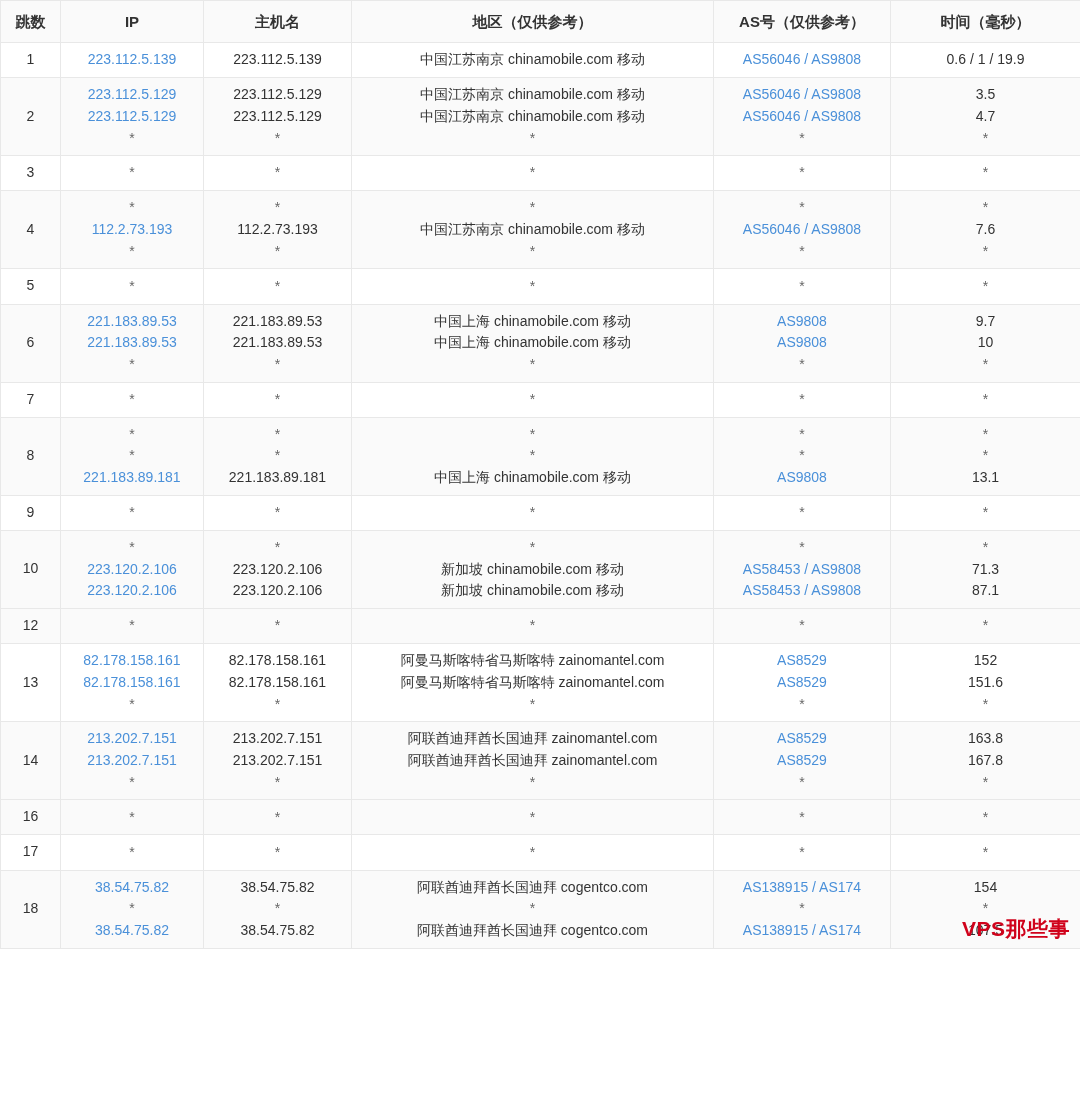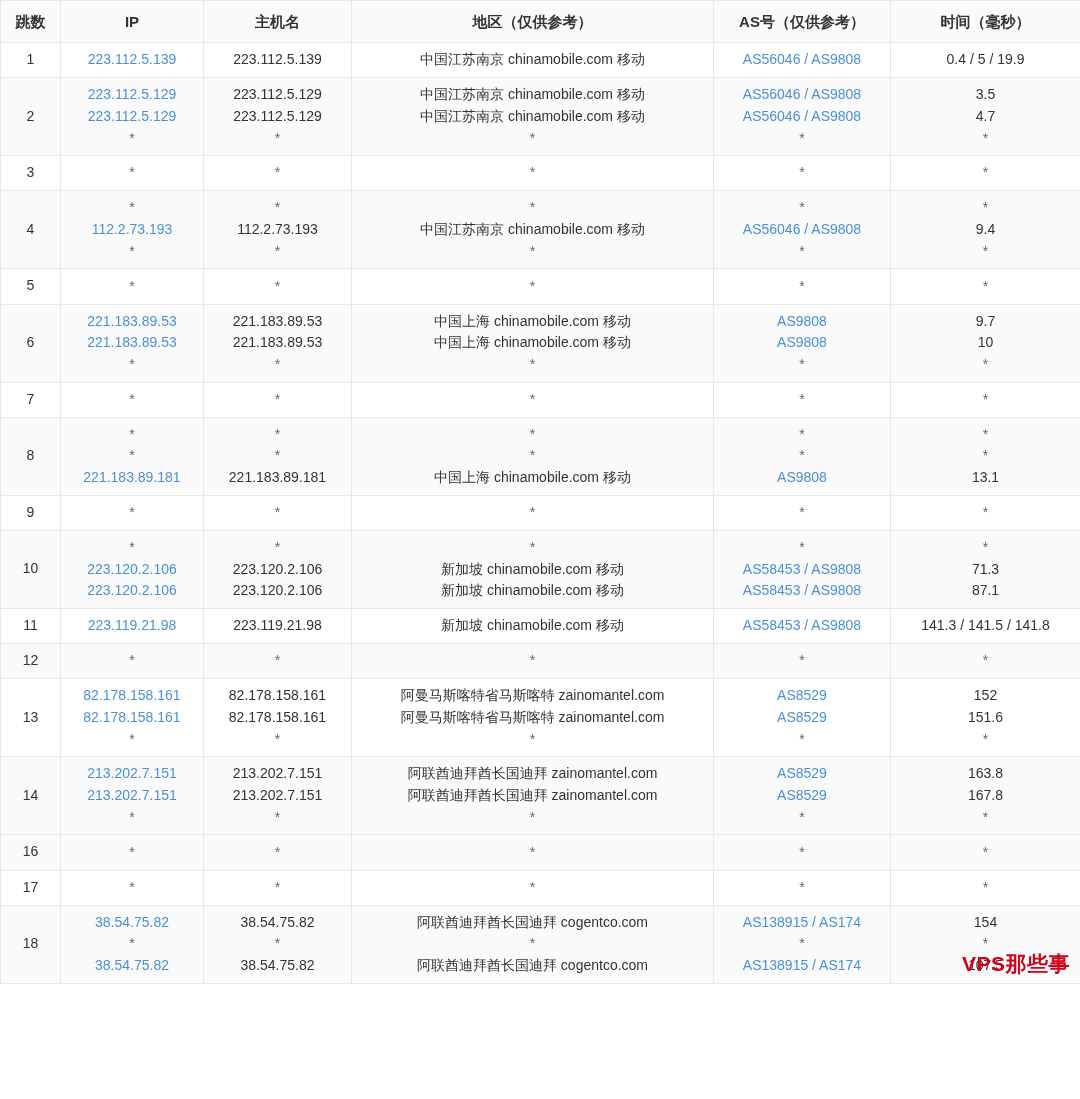--- a/index.html
+++ b/index.html
@@ -113,21 +113,21 @@
           <td>
             <span class="line">223.112.5.139</span>
           </td>
           <td class="geo">
             <span class="line">中国江苏南京 chinamobile.com 移动</span>
           </td>
           <td>
             <a class="lnk line" href="#">AS56046 / AS9808</a>
           </td>
           <td>
-            <span class="line">0.4 / 5 / 19.9</span>
+            <span class="line">0.6 / 1 / 19.9</span>
           </td>
         </tr>
         <tr class="alt">
           <td class="hopcell"><span class="hop-num">2</span></td>
           <td>
             <a class="lnk line" href="#">223.112.5.129</a>
             <a class="lnk line" href="#">223.112.5.129</a>
             <span class="line star">*</span>
           </td>
           <td>
@@ -186,21 +186,21 @@
             <span class="line">中国江苏南京 chinamobile.com 移动</span>
             <span class="line star">*</span>
           </td>
           <td>
             <span class="line star">*</span>
             <a class="lnk line" href="#">AS56046 / AS9808</a>
             <span class="line star">*</span>
           </td>
           <td>
             <span class="line star">*</span>
-            <span class="line">9.4</span>
+            <span class="line">7.6</span>
             <span class="line star">*</span>
           </td>
         </tr>
         <tr class="plain">
           <td class="hopcell"><span class="hop-num">5</span></td>
           <td>
             <span class="line star">*</span>
           </td>
           <td>
             <span class="line star">*</span>
@@ -326,38 +326,20 @@
           </td>
           <td>
             <span class="line star">*</span>
             <a class="lnk line" href="#">AS58453 / AS9808</a>
             <a class="lnk line" href="#">AS58453 / AS9808</a>
           </td>
           <td>
             <span class="line star">*</span>
             <span class="line">71.3</span>
             <span class="line">87.1</span>
-          </td>
-        </tr>
-        <tr class="plain">
-          <td class="hopcell"><span class="hop-num">11</span></td>
-          <td>
-            <a class="lnk line" href="#">223.119.21.98</a>
-          </td>
-          <td>
-            <span class="line">223.119.21.98</span>
-          </td>
-          <td class="geo">
-            <span class="line">新加坡 chinamobile.com 移动</span>
-          </td>
-          <td>
-            <a class="lnk line" href="#">AS58453 / AS9808</a>
-          </td>
-          <td>
-            <span class="line">141.3 / 141.5 / 141.8</span>
           </td>
         </tr>
         <tr class="alt">
           <td class="hopcell"><span class="hop-num">12</span></td>
           <td>
             <span class="line star">*</span>
           </td>
           <td>
             <span class="line star">*</span>
           </td>

